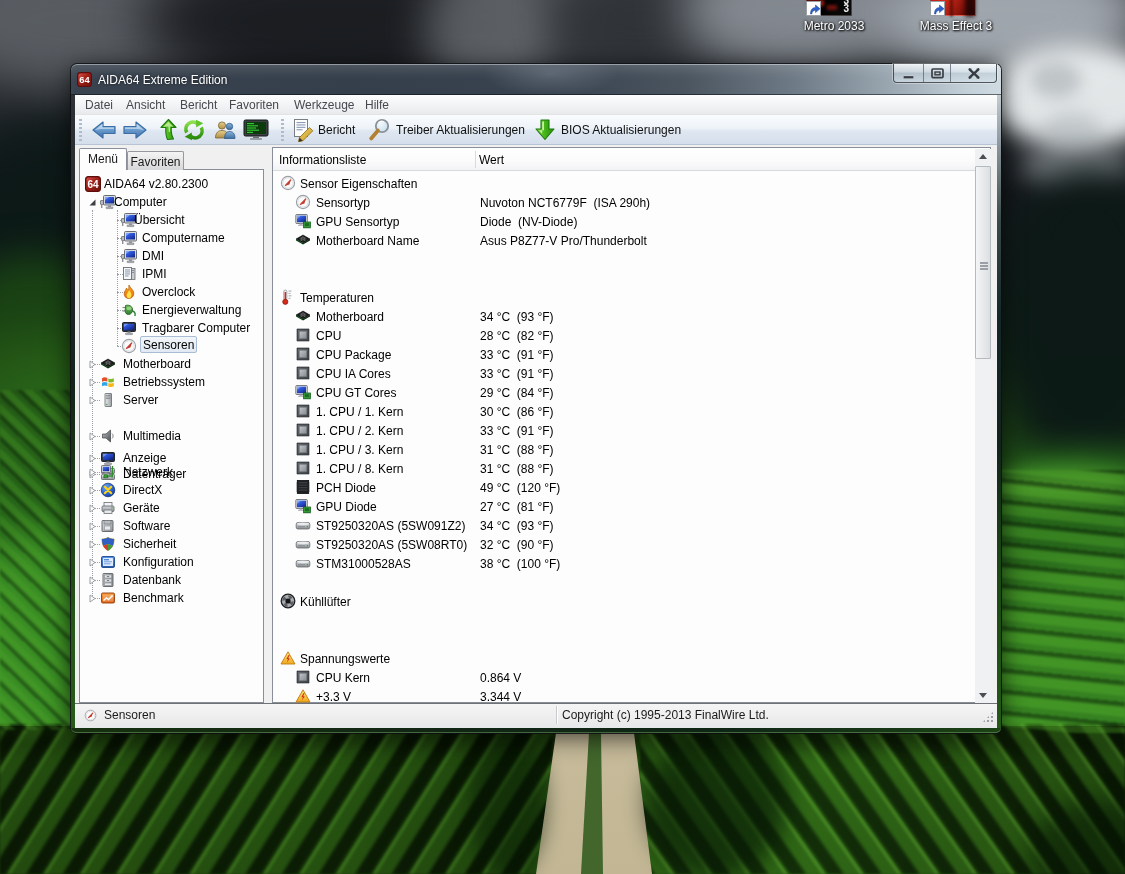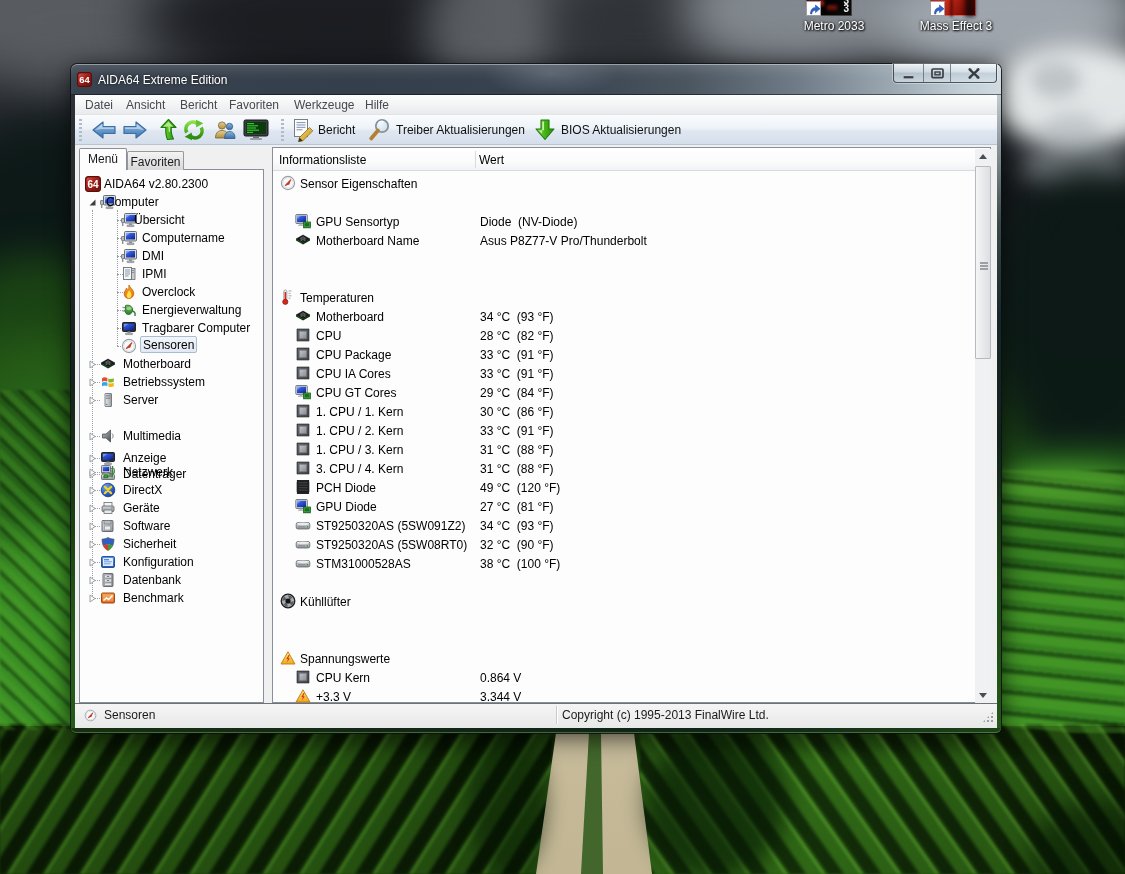--- a/index.html
+++ b/index.html
@@ -349,21 +349,21 @@
 <rect x="8" y="11" width="3" height="2" fill="#9a9ea3"></rect>
 <rect x="6" y="13" width="7" height="1.6" rx="0.5" fill="#b9bdc2" stroke="#70747a" stroke-width="0.6"></rect>
 <defs>
                   <linearGradient id="mg1" x1="0" y1="0" x2="0.8" y2="1">
 <stop offset="0" stop-color="#4a7ae8"></stop>
                     <stop offset="0.5" stop-color="#2a4fd0"></stop>
                     <stop offset="1" stop-color="#132a8a"></stop>
                   </linearGradient>
                 </defs>
               </svg></span>
-            <span class="ttxt" style="left:26px;">Computer</span>
+            <span class="ttxt" style="left:34px;">Computer</span>
           </div>
 <div class="trow" style="top:40.5px;">
             <span style="position:absolute;left:37px;top:9px;width:8px;border-top:1px dotted #9aa0a6;"></span>
             <span class="ticon" style="left:41px;"><svg width="16" height="16" viewBox="0 0 16 16">
 <rect x="0.5" y="6.5" width="3" height="4" rx="0.5" fill="#b9bdc2" stroke="#6a6e73" stroke-width="0.8"></rect>
 <rect x="1" y="10" width="1.4" height="4" fill="#8a8e93"></rect>
 <rect x="3.5" y="1.5" width="12" height="9.5" rx="1" fill="#d6d9dd" stroke="#5a5e63" stroke-width="0.9"></rect>
 <rect x="5" y="3" width="9" height="6.5" fill="url(#mg1)"></rect>
 <path d="M5 3 L9 3 L5 6 Z" fill="#8fb0ff" opacity="0.8"></path>
 <rect x="8" y="11" width="3" height="2" fill="#9a9ea3"></rect>
@@ -758,20 +758,30 @@
           </div>
       <div class="lrow" style="top:26.0px;">
             <span class="licon" style="left:7px;"><svg width="16" height="16" viewBox="0 0 16 16">
 <circle cx="8" cy="8" r="6.6" fill="#fbfbfb" stroke="#9aa0a6" stroke-width="1.1"></circle>
 <circle cx="8" cy="8" r="5.2" fill="none" stroke="#d8dadd" stroke-width="0.9"></circle>
 <path d="M5.2 10.8 L11 4.6 L9.4 9.6 Z" fill="#c43b2e"></path>
 <path d="M5.2 10.8 L11 4.6" stroke="#c43b2e" stroke-width="1.3"></path>
 </svg></span>
             <span class="ltxt" style="left:27px;">Sensor Eigenschaften</span>
           </div>
+<div class="lrow" style="top:45.0px;">
+            <span class="licon" style="left:22px;"><svg width="16" height="16" viewBox="0 0 16 16">
+<circle cx="8" cy="8" r="6.6" fill="#fbfbfb" stroke="#9aa0a6" stroke-width="1.1"></circle>
+<circle cx="8" cy="8" r="5.2" fill="none" stroke="#d8dadd" stroke-width="0.9"></circle>
+<path d="M5.2 10.8 L11 4.6 L9.4 9.6 Z" fill="#c43b2e"></path>
+<path d="M5.2 10.8 L11 4.6" stroke="#c43b2e" stroke-width="1.3"></path>
+</svg></span>
+            <span class="ltxt" style="left:43px;">Sensortyp</span>
+            <span class="ltxt" style="left:207px;">Nuvoton NCT6779F&nbsp; (ISA 290h)</span>
+          </div>
 <div class="lrow" style="top:64.0px;">
             <span class="licon" style="left:22px;"><svg width="16" height="16" viewBox="0 0 16 16">
 <rect x="0.8" y="1.5" width="11.5" height="9" rx="0.8" fill="#d6d9dd" stroke="#5a5e63" stroke-width="0.8"></rect>
 <rect x="2" y="2.7" width="9" height="6.5" fill="url(#mg1)"></rect>
 <path d="M2 2.7 L6 2.7 L2 5.7 Z" fill="#8fb0ff" opacity="0.8"></path>
 <rect x="4.5" y="10.5" width="3" height="1.3" fill="#9a9ea3"></rect>
 <rect x="3" y="11.8" width="6" height="1.3" rx="0.4" fill="#b9bdc2"></rect>
 <rect x="8.5" y="9" width="7" height="5.5" fill="#3aa03a" stroke="#14641c" stroke-width="0.8"></rect>
 <rect x="9.8" y="10.2" width="4.4" height="3" fill="#1d6b25"></rect>
 <path d="M9 14.5 L9 15.6 M11 14.5 L11 15.6 M13 14.5 L13 15.6 M15 14.5 L15 15.6" stroke="#14641c" stroke-width="0.7"></path>
@@ -996,21 +1006,21 @@
                   <linearGradient id="cp1" x1="0" y1="0" x2="1" y2="1">
 <stop offset="0" stop-color="#6a6e73"></stop>
                     <stop offset="1" stop-color="#3a3d41"></stop>
                   </linearGradient>
 <linearGradient id="cp2" x1="0" y1="0" x2="1" y2="1">
 <stop offset="0" stop-color="#c4c8cc"></stop>
                     <stop offset="1" stop-color="#84888d"></stop>
                   </linearGradient>
                 </defs>
               </svg></span>
-            <span class="ltxt" style="left:43px;">3. CPU / 4. Kern</span>
+            <span class="ltxt" style="left:43px;">1. CPU / 8. Kern</span>
             <span class="ltxt" style="left:207px;">31 °C&nbsp; (88 °F)</span>
           </div>
 <div class="lrow" style="top:330.0px;">
             <span class="licon" style="left:22px;"><svg width="16" height="16" viewBox="0 0 16 16">
 <g stroke="#84888d" stroke-width="0.9">
 <path d="M1 4 L2.3 4 M1 6 L2.3 6 M1 8 L2.3 8 M1 10 L2.3 10 M1 12 L2.3 12"></path>
 <path d="M13.7 4 L15 4 M13.7 6 L15 6 M13.7 8 L15 8 M13.7 10 L15 10 M13.7 12 L15 12"></path>
                 </g>
 <rect x="2.3" y="1.5" width="11.4" height="13" fill="#1d1f22" stroke="#0a0b0c" stroke-width="0.8"></rect>
 <g fill="#3a3d41">

